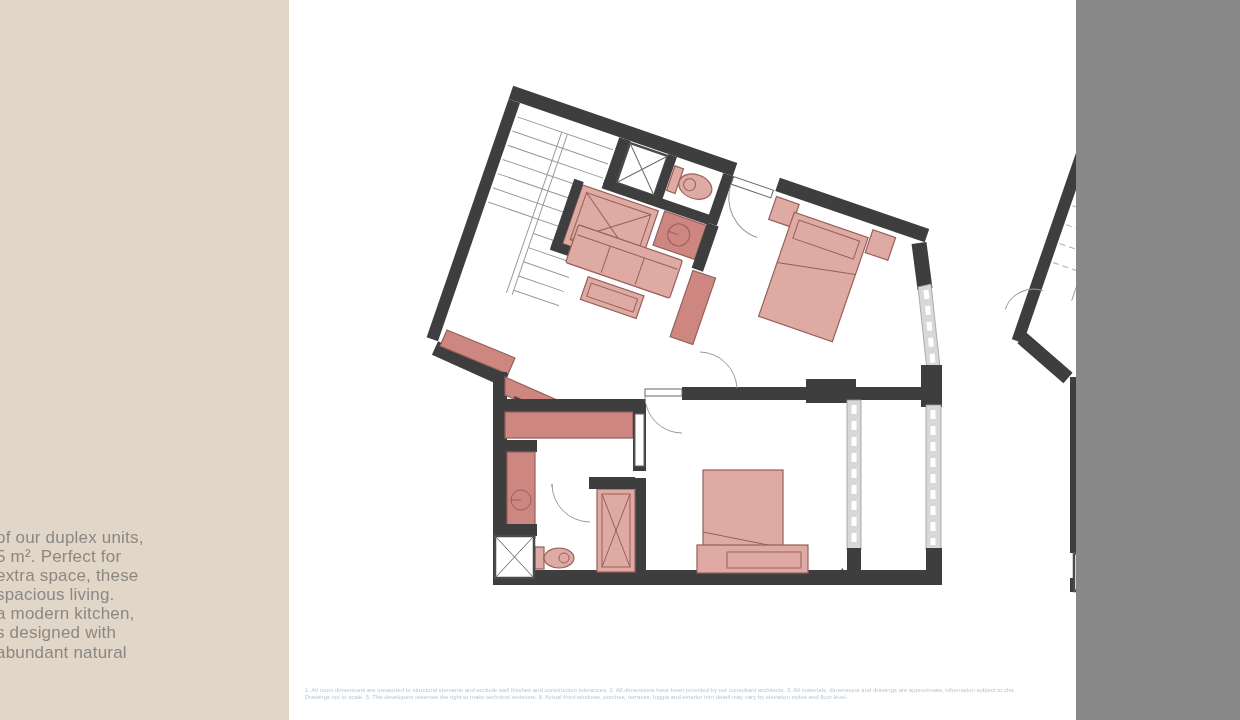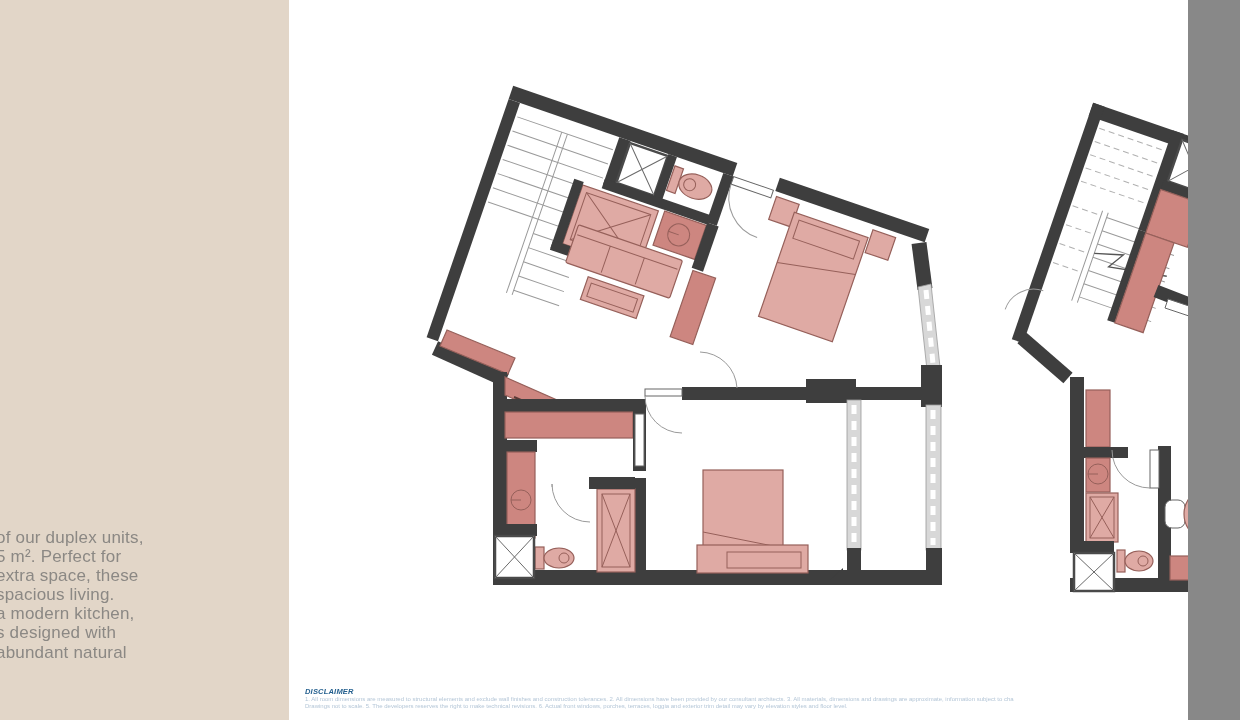--- a/index.html
+++ b/index.html
@@ -3,21 +3,21 @@
 <meta charset="utf-8">
 <style>
   :root{
     --sidebar-bg:#e2d6c8; --sidebar-text:#8b8884; --wall:#3e3e3e;
     --furn-light:#dfaaa4; --furn-dark:#cd8680; --furn-stroke:#96605a;
     --window-strip:#d8d8d8; --stair-line:#9a9a9a;
     --disclaimer-title:#235f8e; --disclaimer-text:#b4c6d7; --page-bg:#ffffff;
   }
   html,body{margin:0;padding:0;}
   body{font-family:"Liberation Sans",sans-serif;background:#888;}
-  .canvas{position:relative;width:1188px;height:720px;background:var(--page-bg);overflow:hidden;}
+  .canvas{position:relative;width:1076px;height:720px;background:var(--page-bg);overflow:hidden;}
   .sidebar{position:absolute;left:0;top:0;width:289px;height:720px;background:var(--sidebar-bg);}
   .sidebar-text{position:absolute;left:-4px;top:528px;color:var(--sidebar-text);
     font-size:17px;line-height:19.1px;white-space:nowrap;letter-spacing:.2px;}
   .planlayer{position:absolute;left:0;top:0;}
   .disclaimer{position:absolute;left:305px;top:687px;width:935px;overflow:hidden;}
   .disclaimer-title{color:var(--disclaimer-title);font-size:7.5px;font-weight:bold;font-style:italic;letter-spacing:.2px;}
   .disclaimer-line{color:var(--disclaimer-text);font-size:6px;line-height:7.2px;white-space:nowrap;}
   
   .wall{fill:var(--wall);stroke:none;}
   .wline{stroke:var(--wall);fill:none;}
@@ -261,18 +261,17 @@
         <rect class="leaf" x="1165" y="500" width="20" height="28" rx="7"></rect>
         <rect class="leaf" x="1237" y="500" width="20" height="28" rx="7"></rect>
         <circle class="furnL" cx="1211" cy="514" r="27"></circle>
         <circle class="inner" cx="1211" cy="514" r="3"></circle>
       </g>
       <rect class="furnD" x="1170" y="556" width="70" height="24"></rect>
     </g>
   </svg>
 
   <div class="disclaimer">
-    <div class="disclaimer-title">DISCLAIMER</div>
     <div class="disclaimer-line">1. All room dimensions are measured to structural elements and exclude wall finishes and construction tolerances. 2. All dimensions have been provided by our consultant architects. 3. All materials, dimensions and drawings are approximate, information subject to cha</div>
     <div class="disclaimer-line">Drawings not to scale. 5. The developers reserves the right to make technical revisions. 6. Actual front windows, porches, terraces, loggia and exterior trim detail may vary by elevation styles and floor level.</div>
   </div>
 
 </div>
 
 </body></html>

